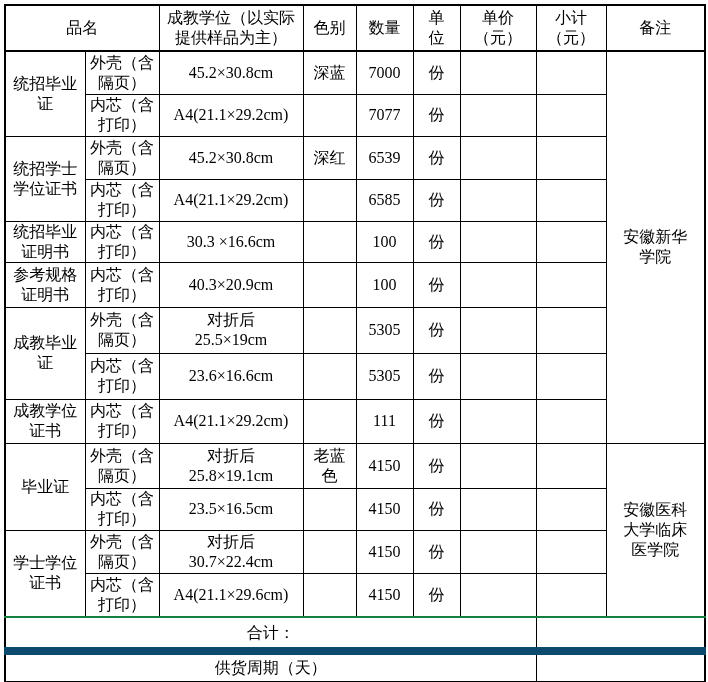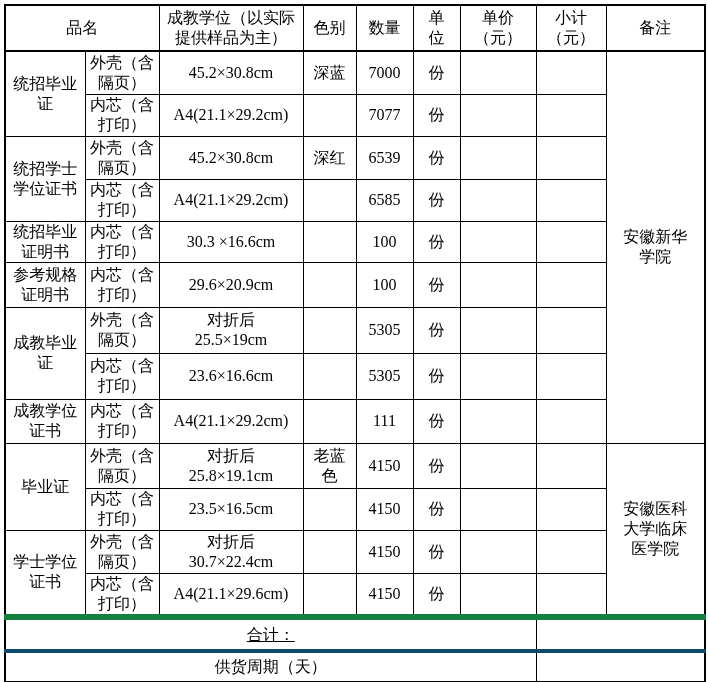--- a/index.html
+++ b/index.html
@@ -21,22 +21,22 @@
     font-weight:normal;
     line-height:20px;
     text-align:center;
     vertical-align:middle;
     padding:0;
     white-space:pre-line;
     overflow:hidden;
   }
   .spec-table thead th { border-bottom:2px solid #000; }
   .note-cell { text-align:left; padding-left:7px;font-family:Liberation Serif, serif; }
-  .total-row td { border-top:6px solid #15803d;text-decoration:underline; }
-  .delivery-row td { border-top:4px solid #0c4a6e; }
+  .total-row td { border-top:2px solid #15803d; }
+  .delivery-row td { border-top:8px solid #0c4a6e; }
 </style>
 </head>
 <body>
 
 <div class="doc">
   <table class="spec-table">
     <colgroup>
       <col style="width:80px">
         <col style="width:74px">
         <col style="width:144px">
@@ -120,21 +120,21 @@
         <td>100</td>
         <td>份</td>
         <td></td>
         <td></td>
       </tr>
       <tr style="height:45px">
         <td>参考规格
 证明书</td>
         <td>内芯（含
 打印）</td>
-        <td>29.6×20.9cm</td>
+        <td>40.3×20.9cm</td>
         <td></td>
         <td>100</td>
         <td>份</td>
         <td></td>
         <td></td>
       </tr>
       <tr style="height:46px">
         <td rowspan="2">成教毕业
 证</td>
         <td>外壳（含

